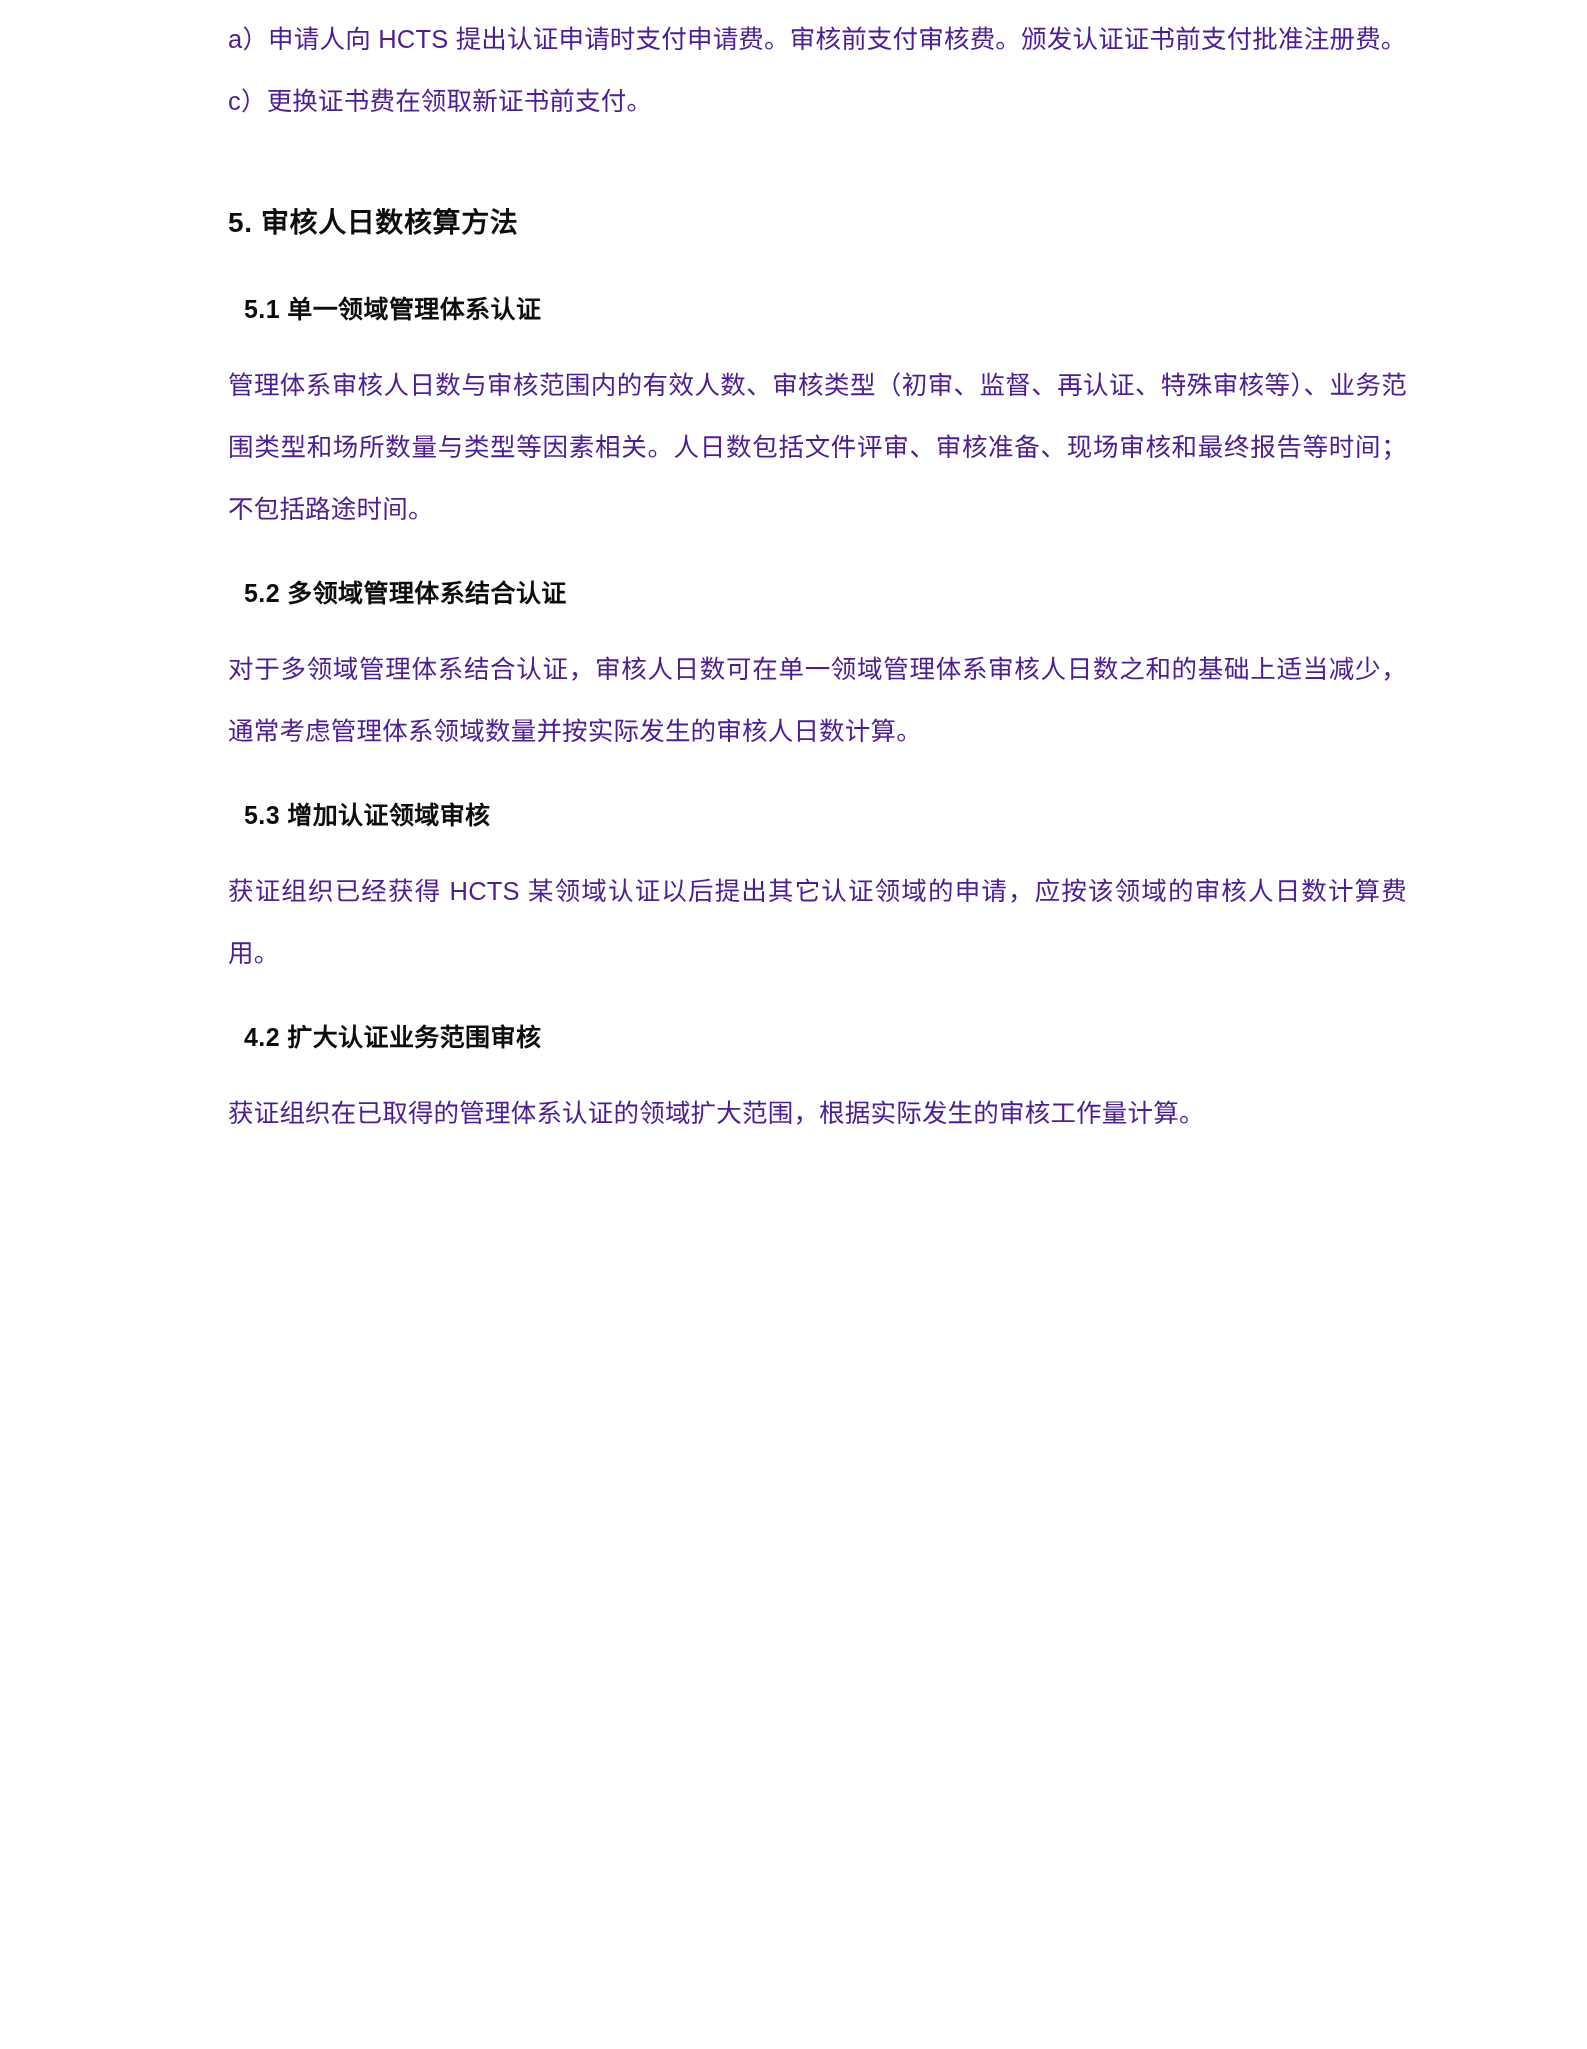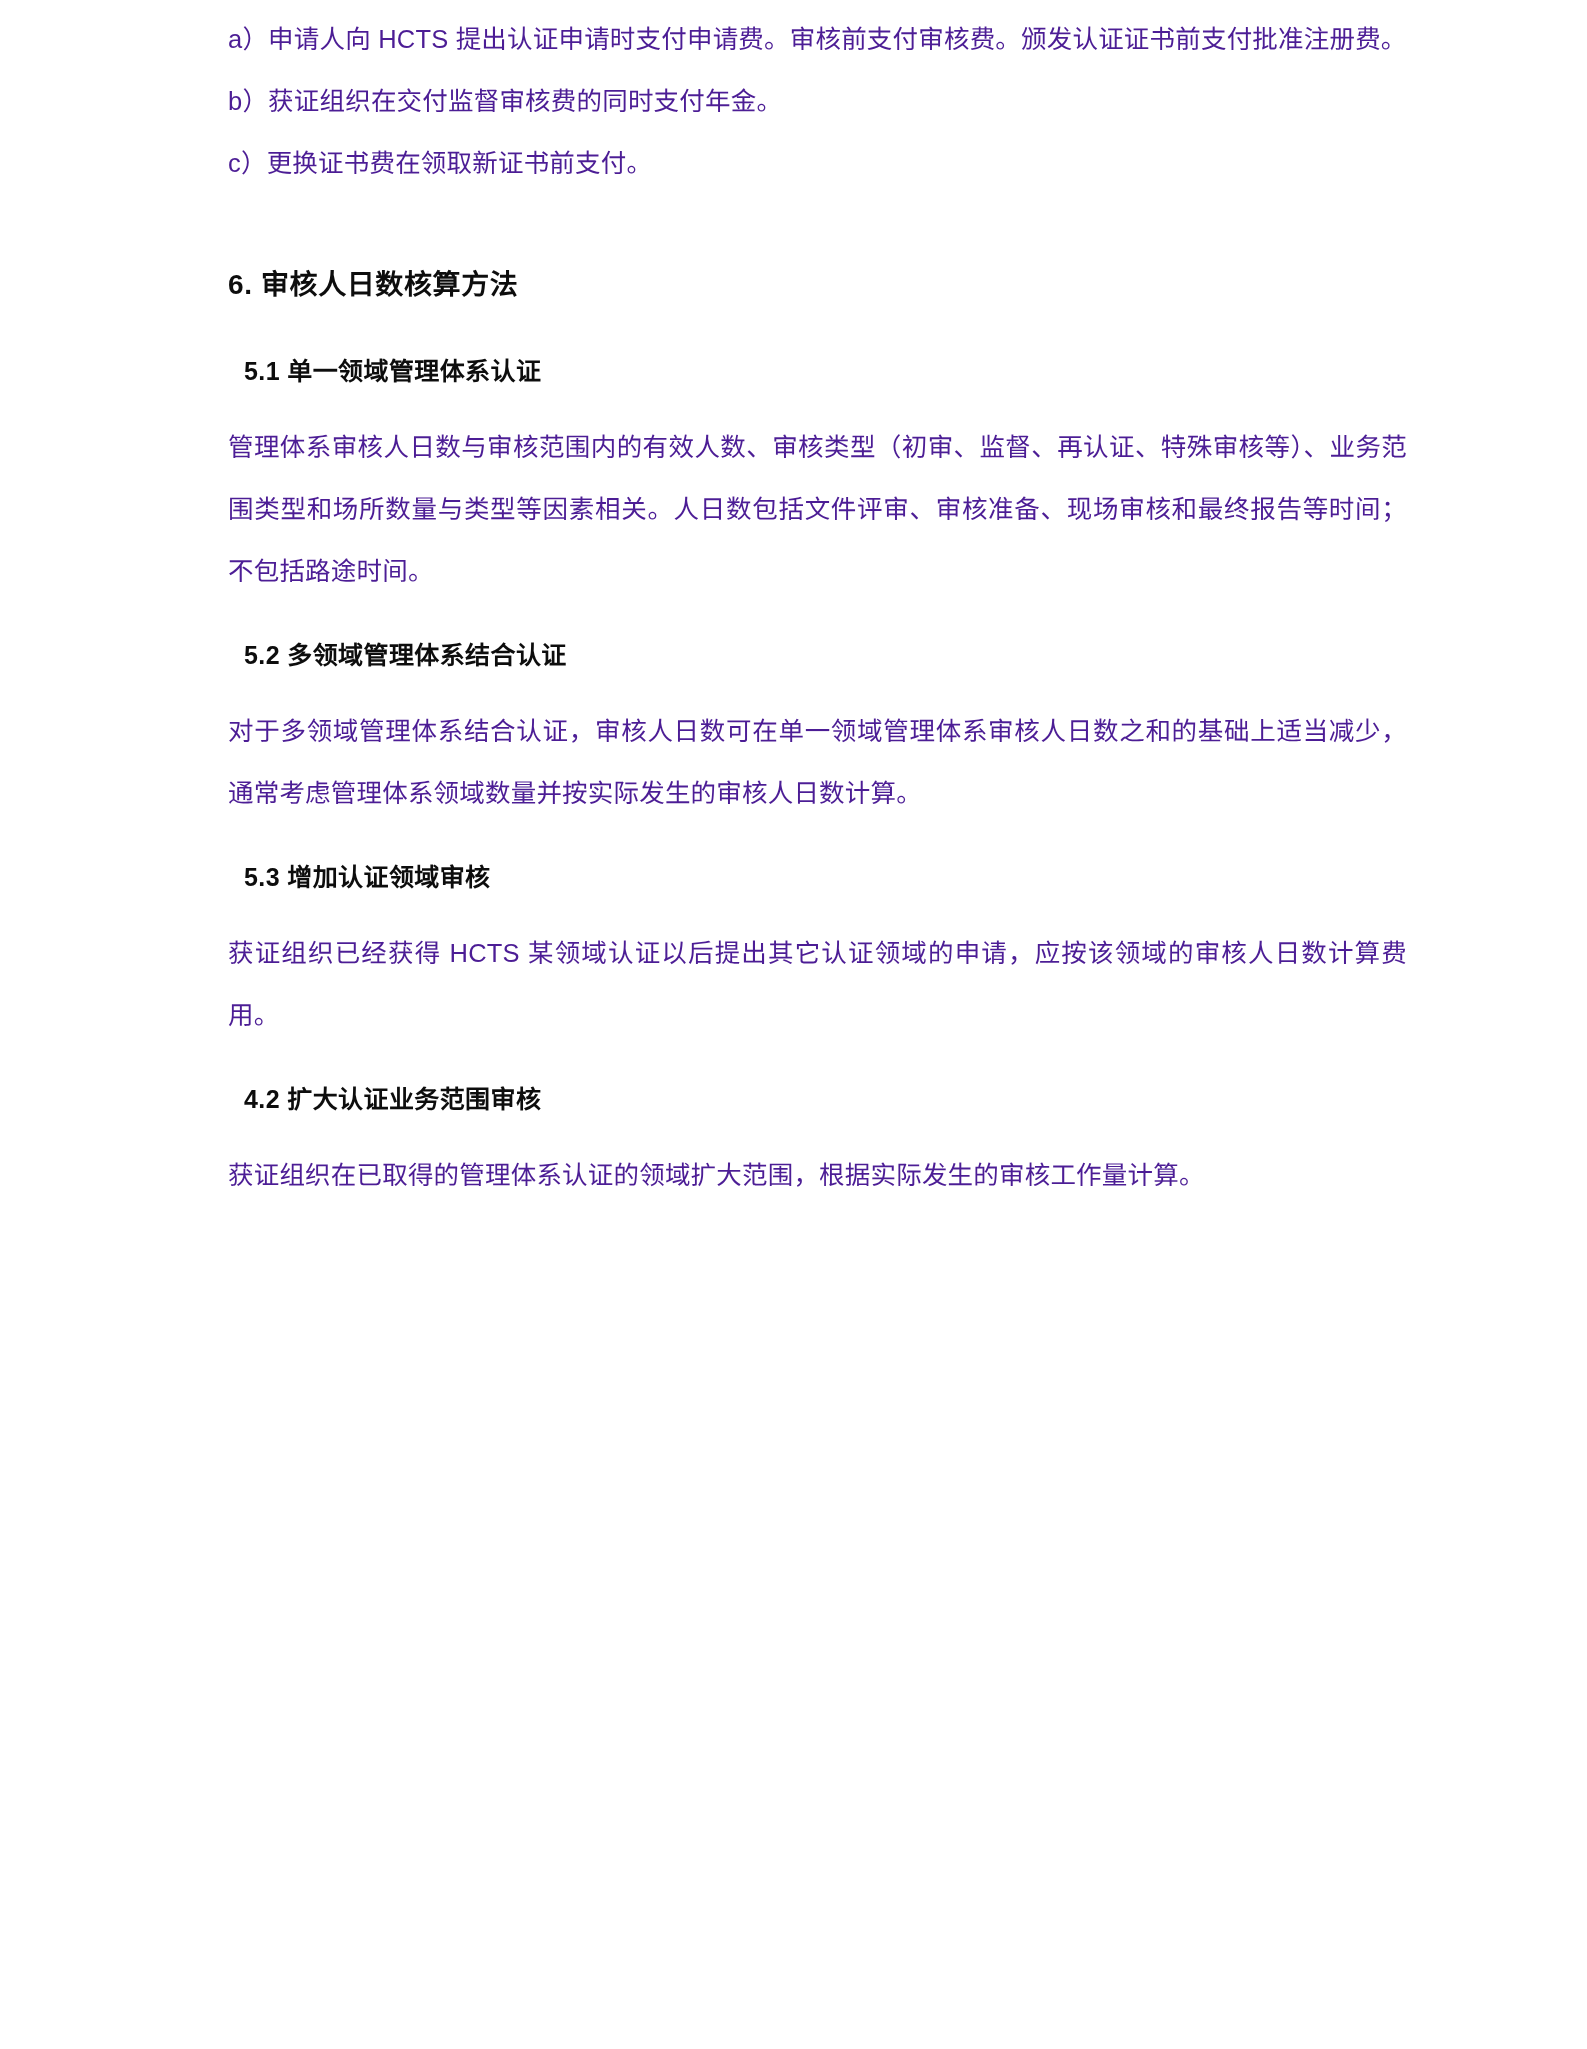--- a/index.html
+++ b/index.html
@@ -58,26 +58,25 @@
   .sp-8 { height: 8px; }
   .sp-14 { height: 14px; }
 </style>
 </head>
 <body>
 
 <div class="page">
   <div class="doc-body">
 
     <p class="para indent-hang">a）申请人向 HCTS 提出认证申请时支付申请费。审核前支付审核费。颁发认证证书前支付批准注册费。</p>
-    <p class="para">b）获证组织在交付监督审核费的同时支付年金。</p>
     <p class="para">c）更换证书费在领取新证书前支付。</p>
 
     <div class="gap-after-list"></div>
 
-    <h2 class="section-title">6. 审核人日数核算方法</h2>
+    <h2 class="section-title">5. 审核人日数核算方法</h2>
 
     <div class="sp-14"></div>
 
     <h3 class="subsection-title">5.1  单一领域管理体系认证</h3>
     <p class="para">管理体系审核人日数与审核范围内的有效人数、审核类型（初审、监督、再认证、特殊审核等）、业务范围类型和场所数量与类型等因素相关。人日数包括文件评审、审核准备、现场审核和最终报告等时间；不包括路途时间。</p>
 
     <div class="sp-8"></div>
 
     <h3 class="subsection-title">5.2  多领域管理体系结合认证</h3>
     <p class="para">对于多领域管理体系结合认证，审核人日数可在单一领域管理体系审核人日数之和的基础上适当减少， 通常考虑管理体系领域数量并按实际发生的审核人日数计算。</p>

